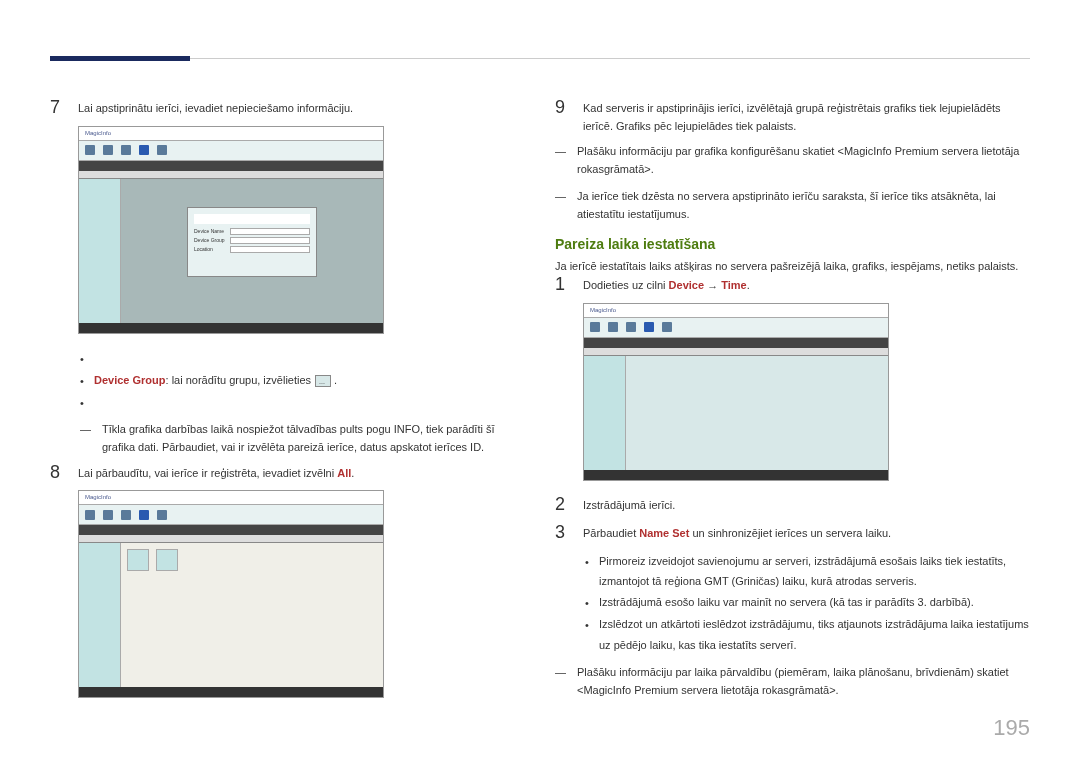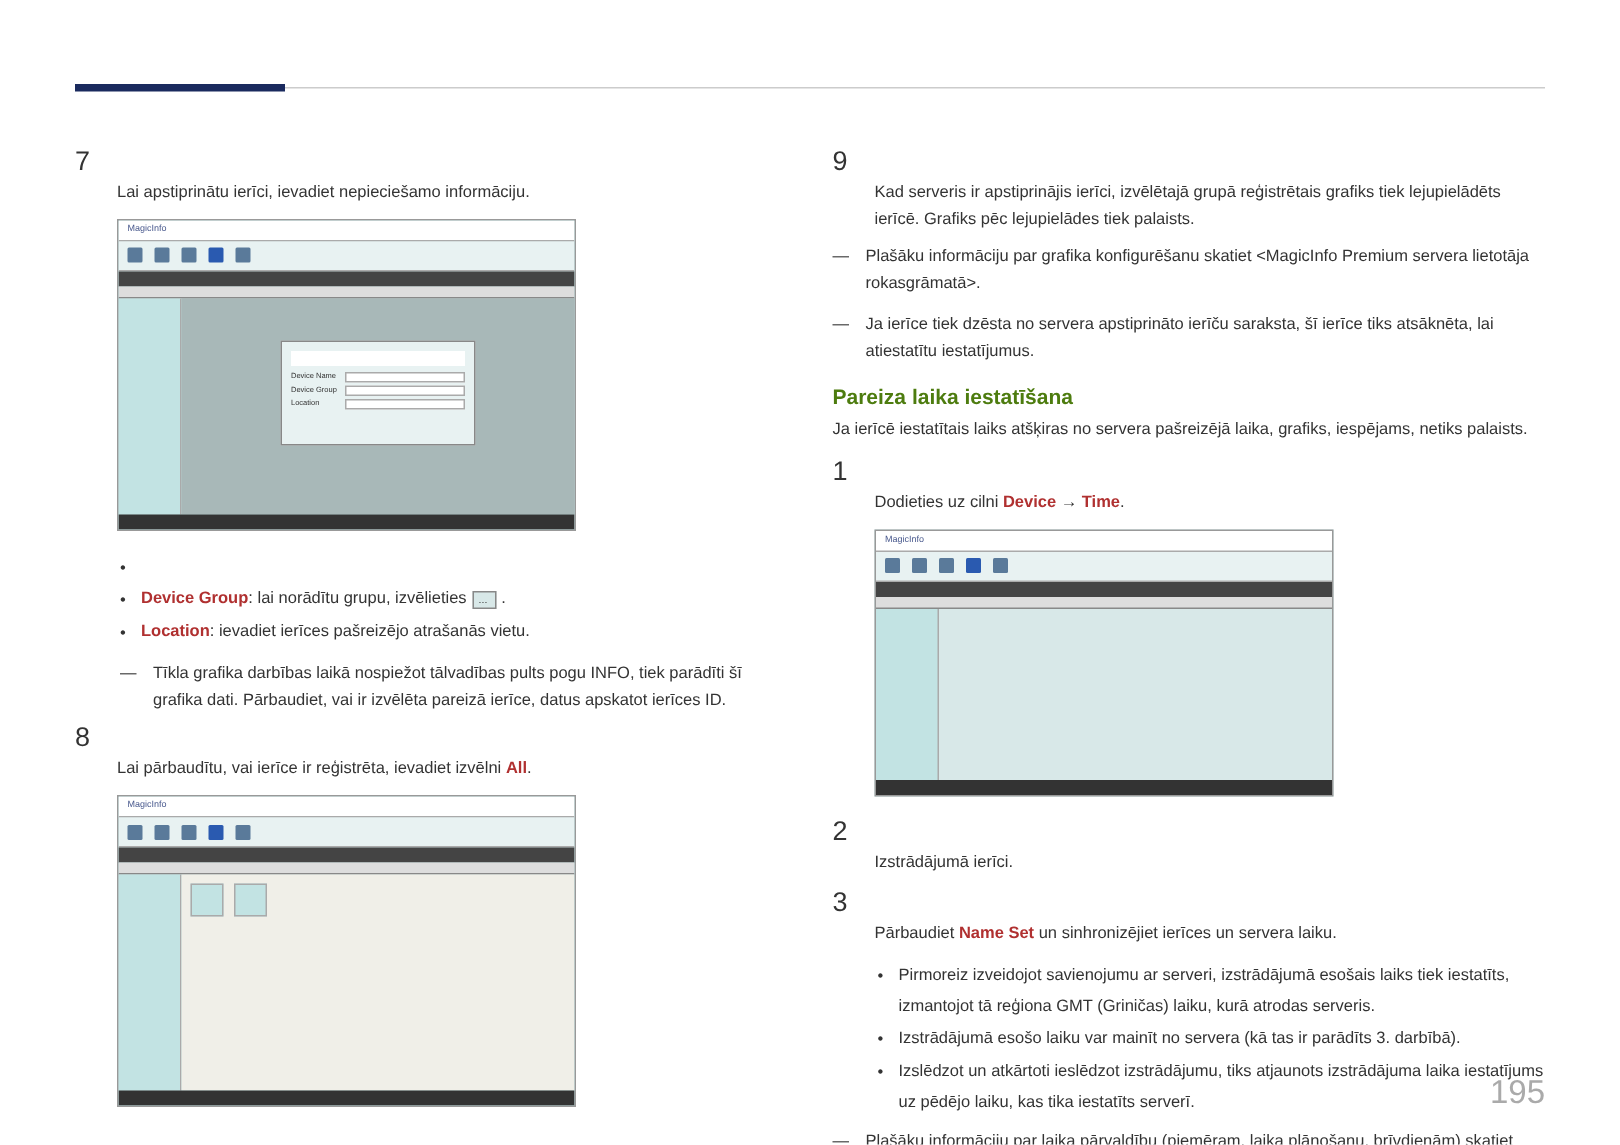--- a/index.html
+++ b/index.html
@@ -49,21 +49,20 @@
       color: #333;
       min-width: 16px;
       line-height: 1.1;
     }
     .step-text {
       font-size: 11px;
       line-height: 1.6;
       color: #333;
       flex: 1;
       padding-top: 2px;
-      margin-top: 20px;
     }
     .screenshot {
       background: #c2e3e3;
       border: 1px solid #999;
       margin: 6px 0 14px 0;
       position: relative;
       overflow: hidden;
     }
     .screenshot-1 { height: 208px; width: 306px; margin-left: 28px; }
     .screenshot-2 { height: 208px; width: 306px; margin-left: 28px; }
@@ -193,21 +192,21 @@
     .dash { min-width: 16px; color: #333; }
     .section-title {
       font-size: 14px;
       font-weight: bold;
       color: #4d7c0f;
       margin: 12px 0 6px 0;
     }
     .section-desc {
       font-size: 11px;
       line-height: 1.6;
-      margin-bottom: 10px;
+      margin-bottom: 0;
     }
     .page-number {
       position: absolute;
       bottom: 22px;
       right: 50px;
       font-size: 22px;
       color: #aaa;
       font-weight: 300;
     }
     .bullet-list-right {
@@ -266,21 +265,20 @@
     <div class="bullet-list">
       <div class="bullet-item">
         <span class="bullet-dot">•</span>
       </div>
       <div class="bullet-item">
         <span class="bullet-dot">•</span>
         <span><span class="bold-red">Device Group</span><span>: lai norādītu grupu, izvēlieties</span><span class="group-btn"></span> .</span>
       </div>
       <div class="bullet-item">
         <span class="bullet-dot">•</span>
-        <span><span class="bold-red">Location</span><span>: ievadiet ierīces pašreizējo atrašanās vietu.</span></span>
       </div>
     </div>
 
     <div class="dash-note">
       <span class="dash">―</span>
       <span><span>Tīkla grafika darbības laikā nospiežot tālvadības pults pogu </span><span class="bold">INFO</span><span>, tiek parādīti šī grafika dati. Pārbaudiet, vai ir izvēlēta pareizā ierīce, datus apskatot ierīces ID.</span></span>
     </div>
 
     <div class="step-row">
       <div class="step-num">8</div>

